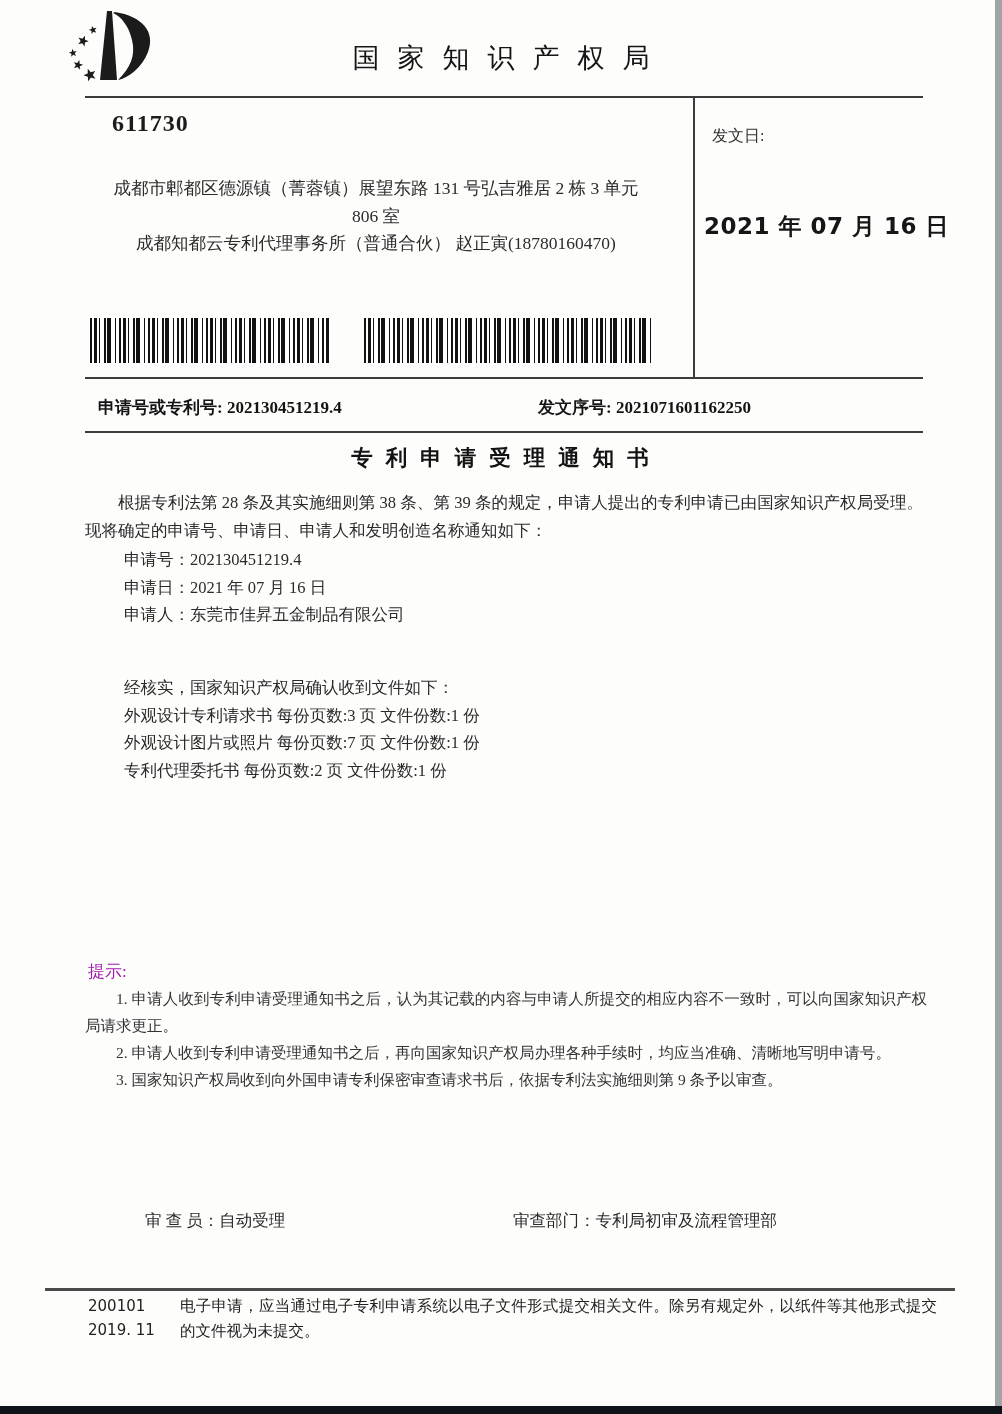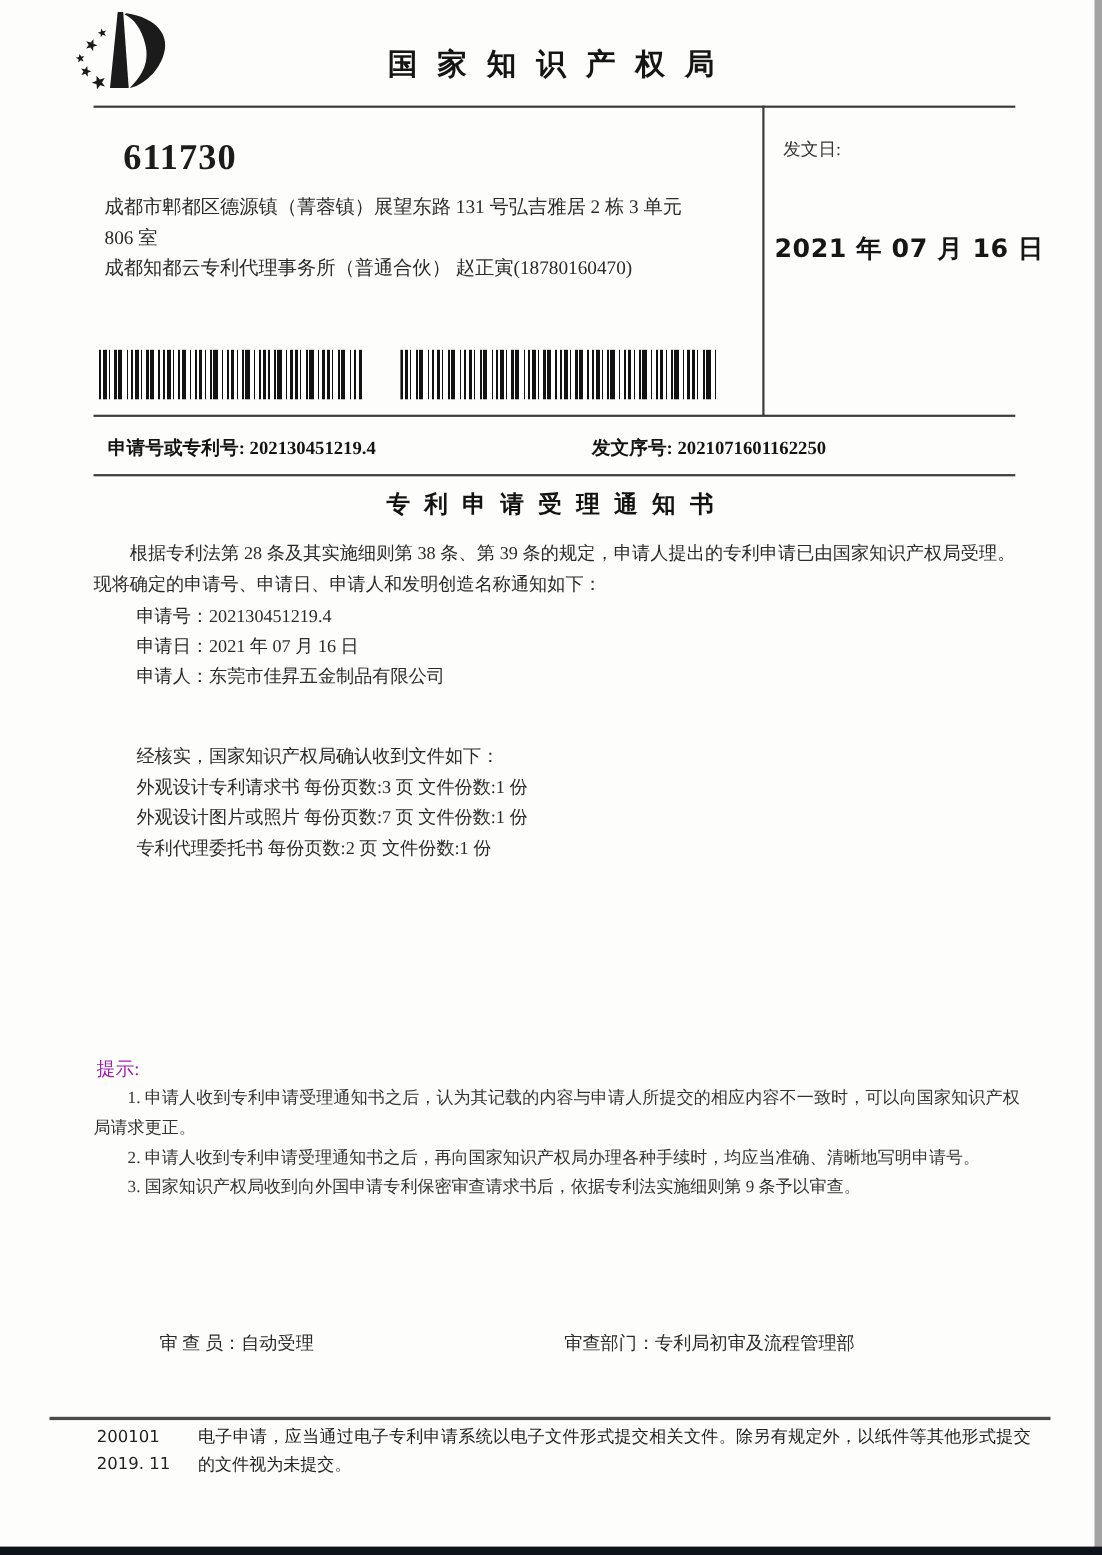--- a/index.html
+++ b/index.html
@@ -8,28 +8,28 @@
     background:#fdfdfc;overflow:hidden;
     font-family:"Liberation Serif","DejaVu Serif",serif;
     color:#1c1c1c;
   }
   .abs{position:absolute;}
   .rule{position:absolute;background:#3c3c3c;}
 
   
   .org-title{
     top:40px;left:0;width:100%;text-align:center;
-    font-size:27px;font-weight:bold;letter-spacing:18px;padding-left:18px;
+    font-size:27px;font-weight:normal;letter-spacing:18px;padding-left:18px;
     box-sizing:border-box;color:#151515;
   }
   .logo{top:8px;left:60px;width:100px;height:88px;}
 
   
-  .rcpt-code{top:126px;left:112px;font-size:33px;font-weight:bold;letter-spacing:1px;}
-  .rcpt-block{top:175px;left:95px;width:562px;text-align:left;
+  .rcpt-code{top:110px;left:112px;font-size:24px;font-weight:bold;letter-spacing:1px;}
+  .rcpt-block{top:175px;left:95px;width:562px;text-align:center;
     font-size:17.5px;line-height:27.5px;color:#2b2b2b;}
 
   
   .issue-label{top:126px;left:712px;font-size:16px;color:#333;}
   .issue-date{top:211px;left:704px;font-size:23px;font-weight:bold;
     font-family:"DejaVu Sans","Liberation Sans",sans-serif;letter-spacing:0.5px;color:#161616;}
 
   
   .barcode{position:absolute;top:318px;height:45px;
     background:repeating-linear-gradient(90deg,

